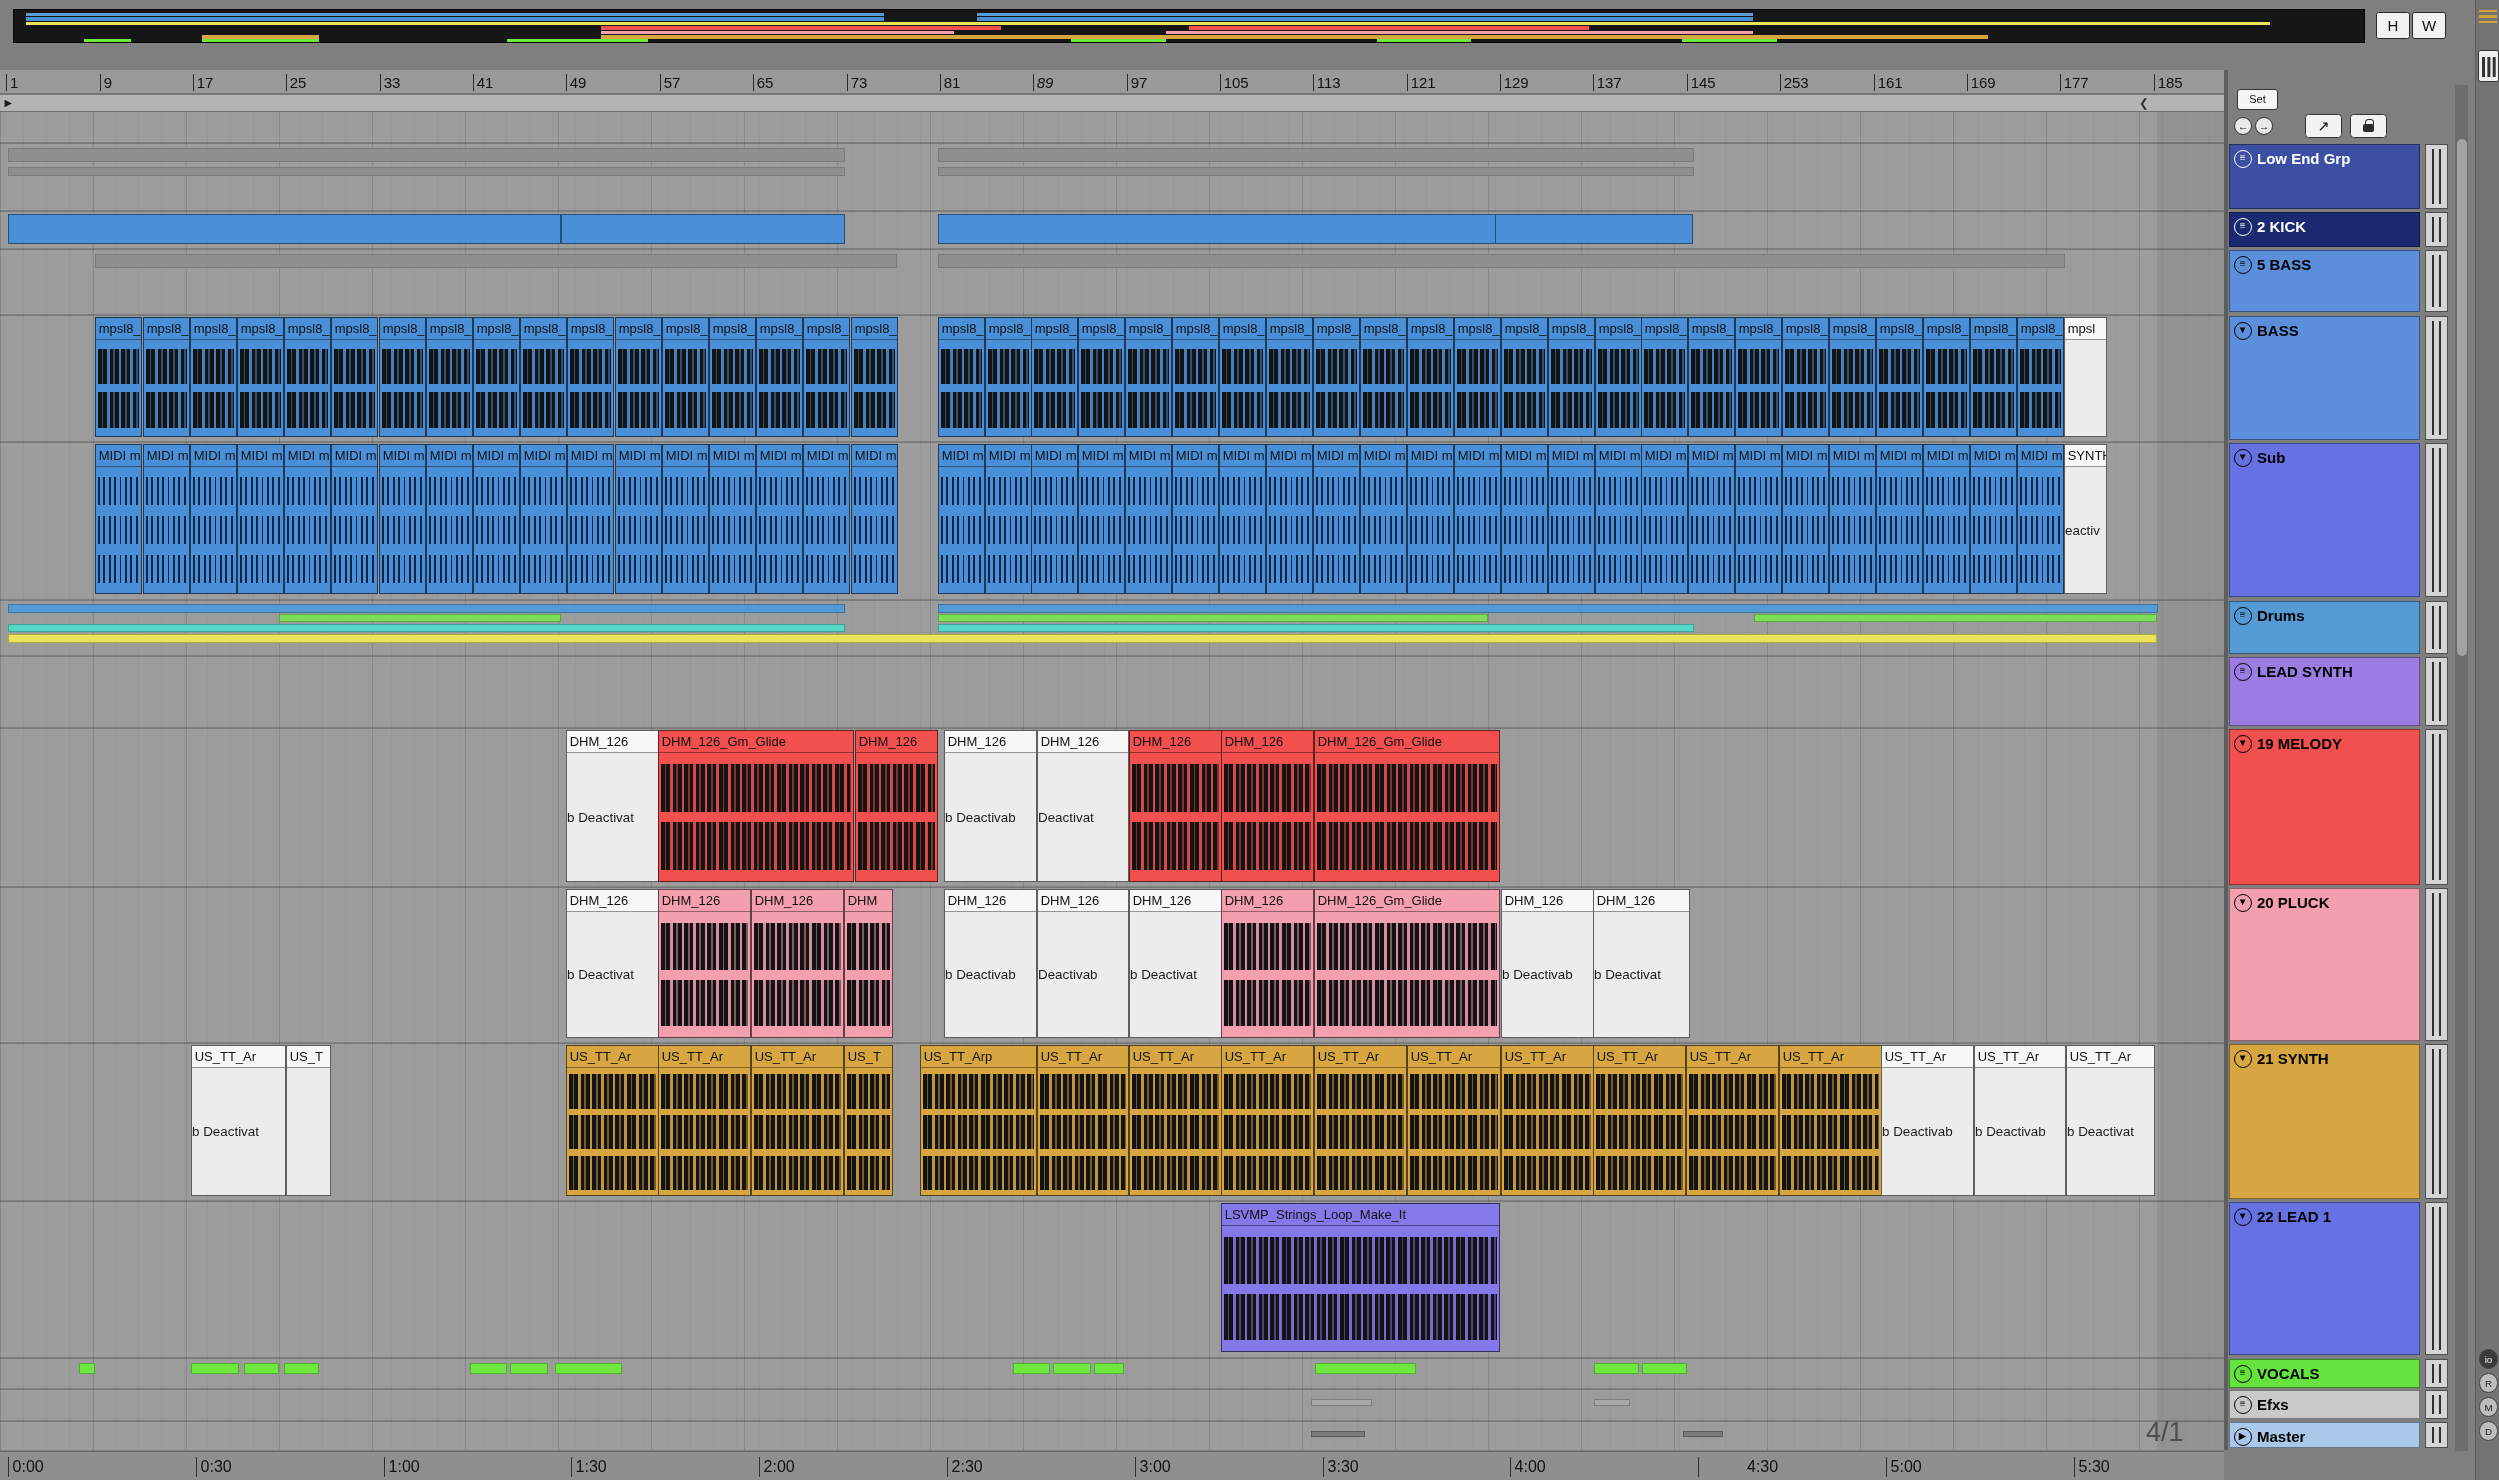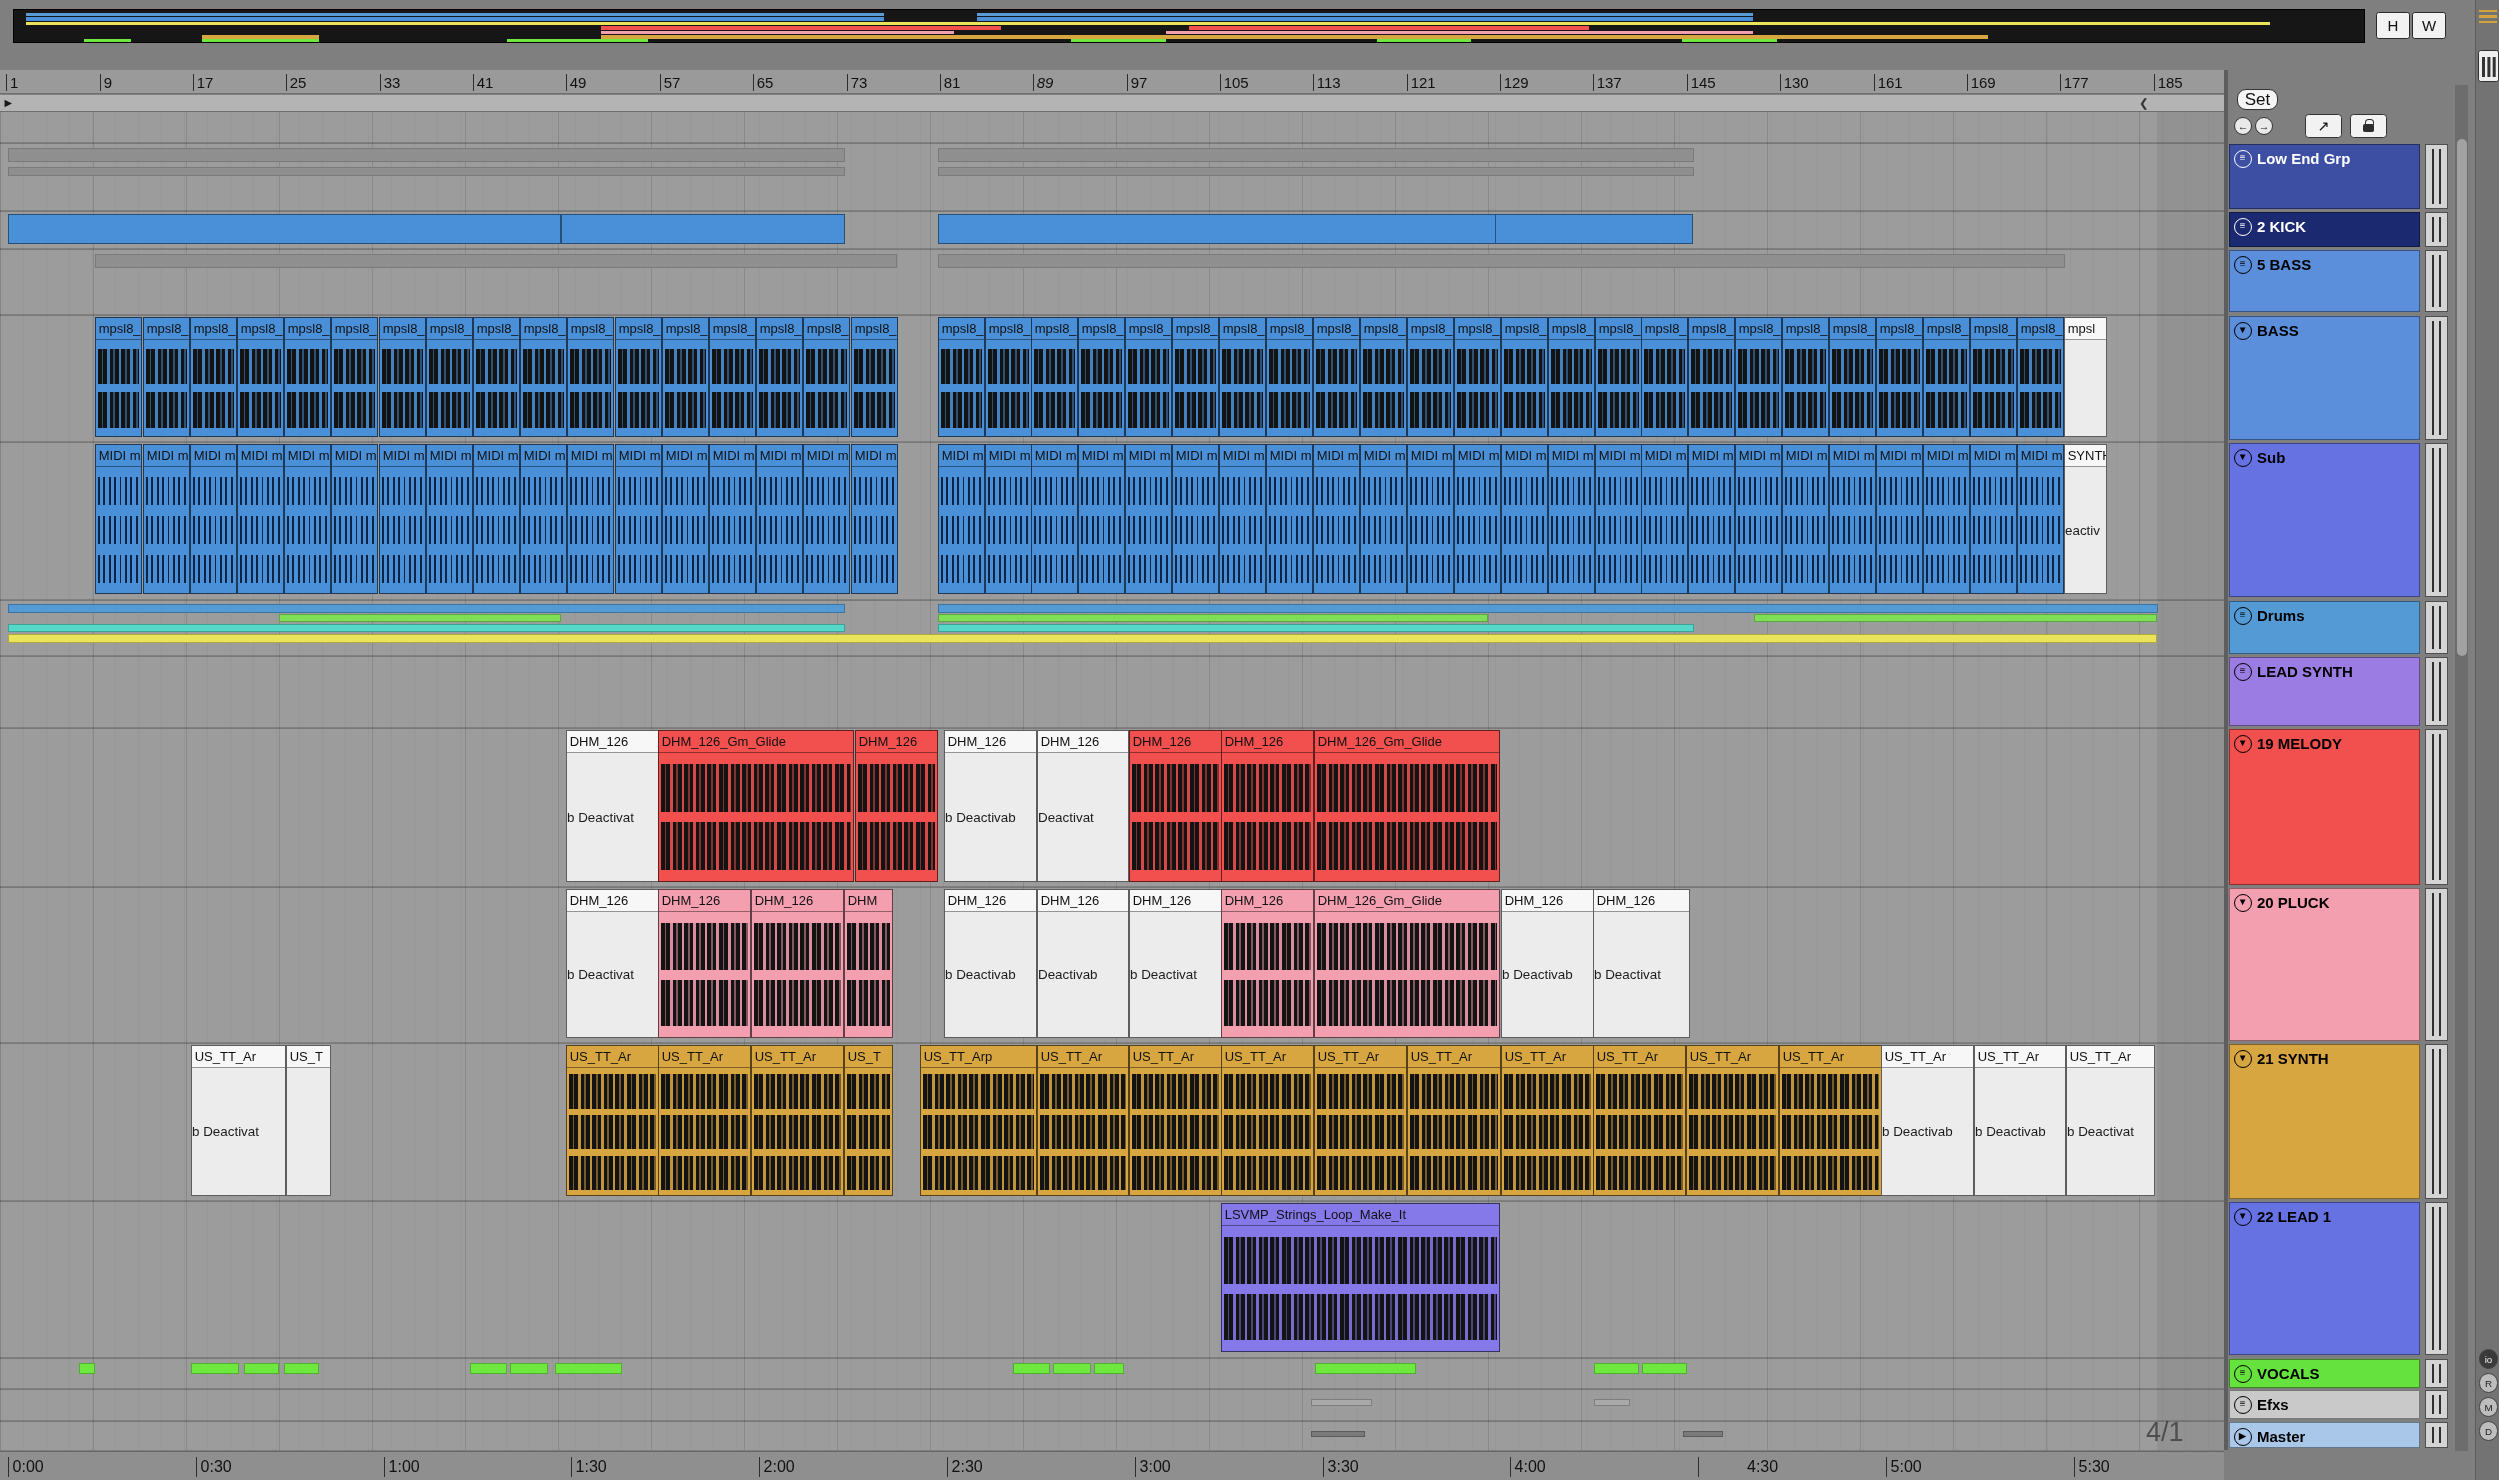--- a/index.html
+++ b/index.html
@@ -51,21 +51,21 @@
 #panel-divider{position:absolute;left:2224px;top:70px;width:3.6px;height:1380px;background:#5e5e5e}
 .thead{position:absolute;left:2229px;width:191px;border:0.9px solid rgba(0,0,0,0.4);padding:4.5px 3.6px;display:flex;gap:5.4px;align-items:flex-start;font-size:15px;font-weight:700;overflow:hidden}
 .ticon{flex:none;width:18px;height:18px;border:1.8px solid currentColor;border-radius:50%;font-size:9.8px;line-height:13.4px;text-align:center;font-weight:400}
 .tname{line-height:18px;white-space:nowrap;overflow:hidden}
 .tmeter{position:absolute;left:2425px;width:23px;background:#d4d4d4;border:0.9px solid #4f4f4f}
 .tmeter i{position:absolute;top:3.6px;bottom:3.6px;width:1.8px;background:#2f2f2f}
 .tmeter i:nth-child(1){left:6.2px}.tmeter i:nth-child(2){left:13.4px}
 #vscroll{position:absolute;left:2455px;top:85px;width:13.4px;height:1366px;background:#6d6d6d}
 #vthumb{position:absolute;left:1.8px;top:54px;width:9.8px;height:517px;background:#a2a2a2;border-radius:5.4px}
 
-.pill{position:absolute;background:#f5f5f5;border:0.9px solid #333;border-radius:9px;font-size:17px;text-align:center}
+.pill{position:absolute;background:#f5f5f5;border:0.9px solid #333;border-radius:3px;font-size:11px;text-align:center}
 #set-btn{left:2237px;top:89px;width:41px;height:20.5px;line-height:19px}
 .circ-btn{position:absolute;width:18px;height:18px;border-radius:50%;background:#e9e9e9;border:0.9px solid #333;font-size:10.7px;line-height:16px;text-align:center}
 #nav-left{left:2234px;top:117px}
 #nav-right{left:2255px;top:117px}
 .sq-btn{position:absolute;width:37px;height:24px;background:#f2f2f2;border:0.9px solid #333;border-radius:3.6px;text-align:center;font-size:14.3px;line-height:22px}
 #zoom-btn{left:2305px;top:114px}
 #lock-btn{left:2350px;top:114px}
 .lockglyph{display:inline-block;position:relative;width:10.7px;height:8px;background:#2d2d2d;border-radius:1.8px;margin-top:9px}
 .lockglyph::before{content:"";position:absolute;left:1.8px;top:-5.4px;width:7.1px;height:5.4px;border:1.8px solid #2d2d2d;border-bottom:none;border-radius:3.6px 3.6px 0 0}
 #timesig{position:absolute;left:2146px;top:1417px;font-size:27px;color:#4e4e4e}
@@ -115,21 +115,21 @@
       <div class="blabel" style="left: 847px;">73</div>
       <div class="blabel" style="left: 940px;">81</div>
       <div class="blabel" style="left: 1033px; font-style: italic;">89</div>
       <div class="blabel" style="left: 1127px;">97</div>
       <div class="blabel" style="left: 1220px;">105</div>
       <div class="blabel" style="left: 1313px;">113</div>
       <div class="blabel" style="left: 1407px;">121</div>
       <div class="blabel" style="left: 1500px;">129</div>
       <div class="blabel" style="left: 1593px;">137</div>
       <div class="blabel" style="left: 1687px;">145</div>
-      <div class="blabel" style="left: 1780px;">130</div>
+      <div class="blabel" style="left: 1780px;">253</div>
       <div class="blabel" style="left: 1874px;">161</div>
       <div class="blabel" style="left: 1967px;">169</div>
       <div class="blabel" style="left: 2060px;">177</div>
       <div class="blabel" style="left: 2154px;">185</div>
     </div>
   <div id="loop-bar">
     <span class="play-marker">▶</span>
     <span class="scroll-left-arrow">❮</span>
   </div>
 

